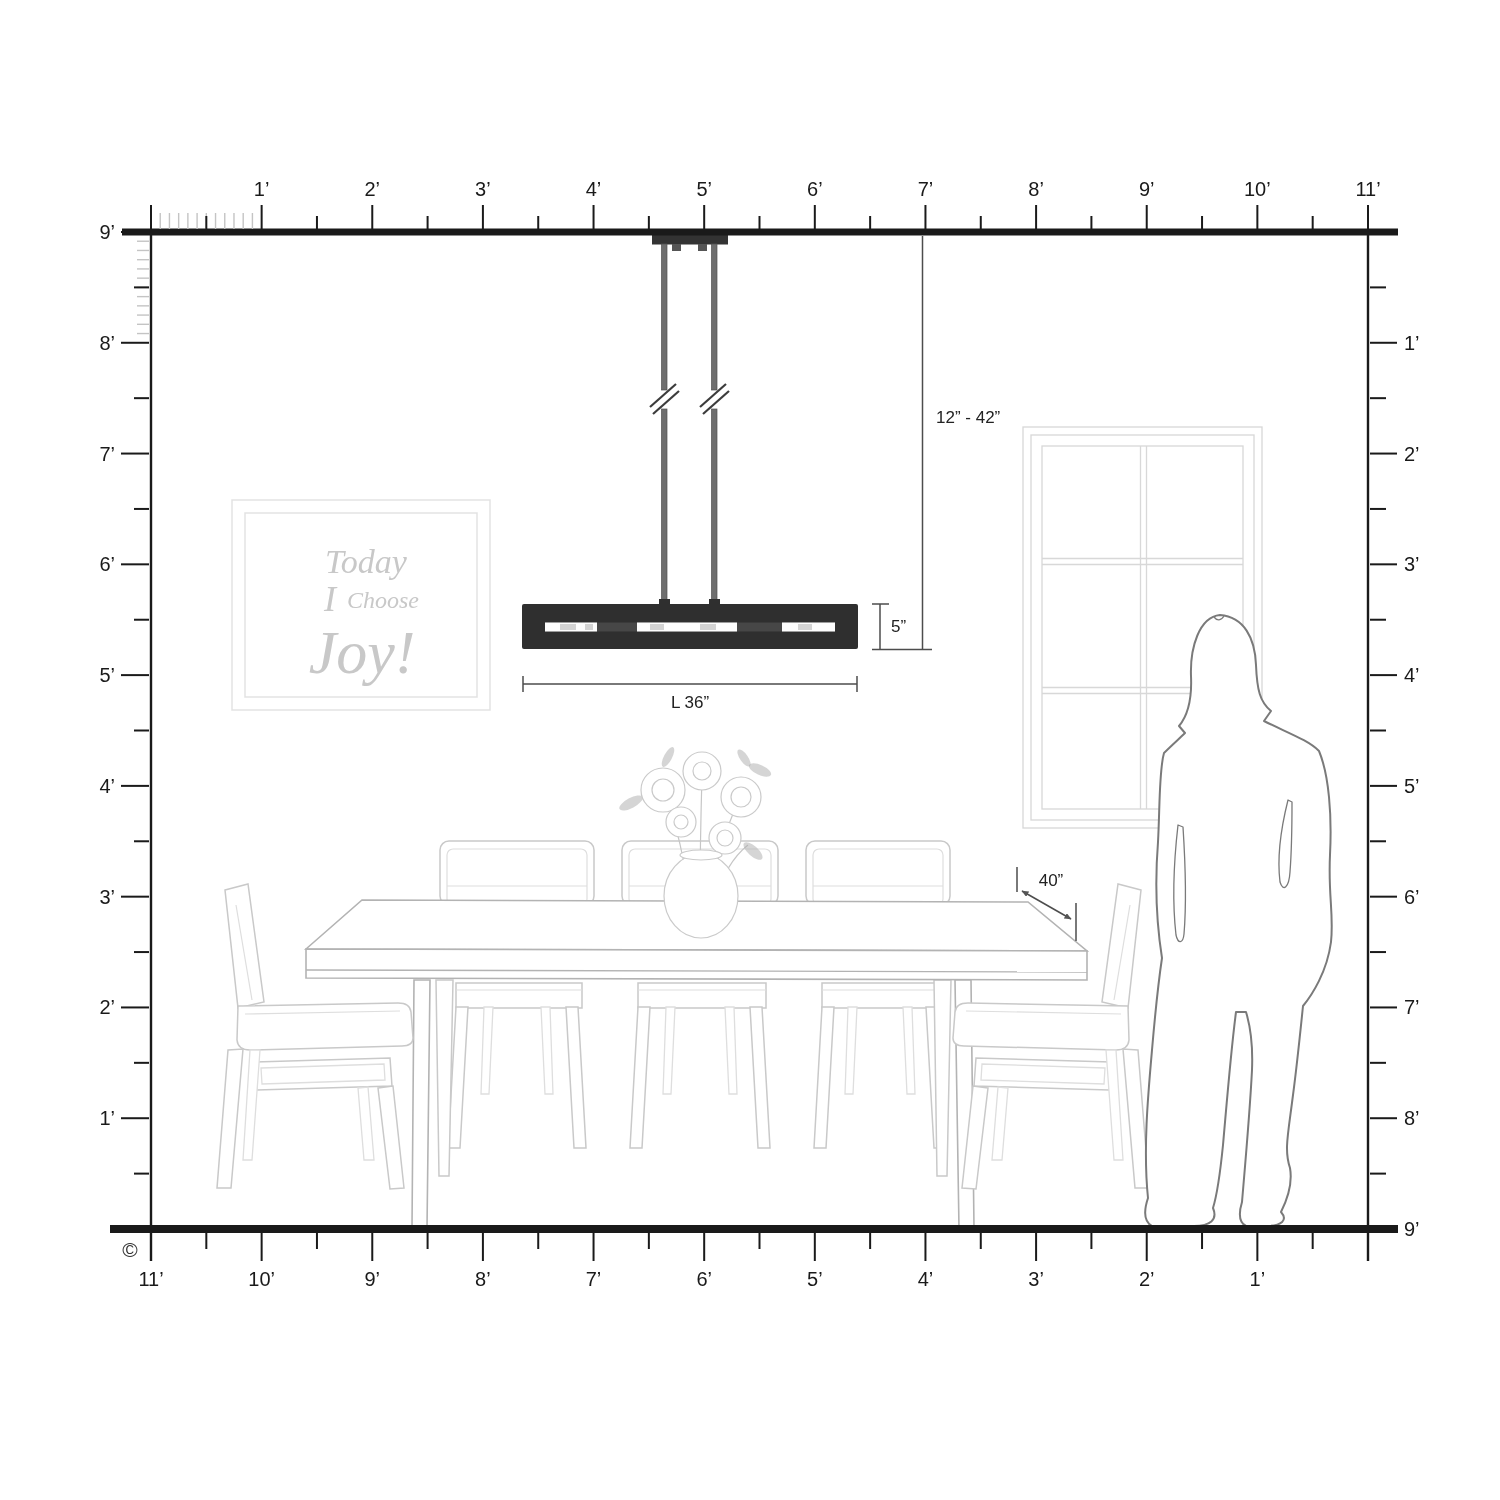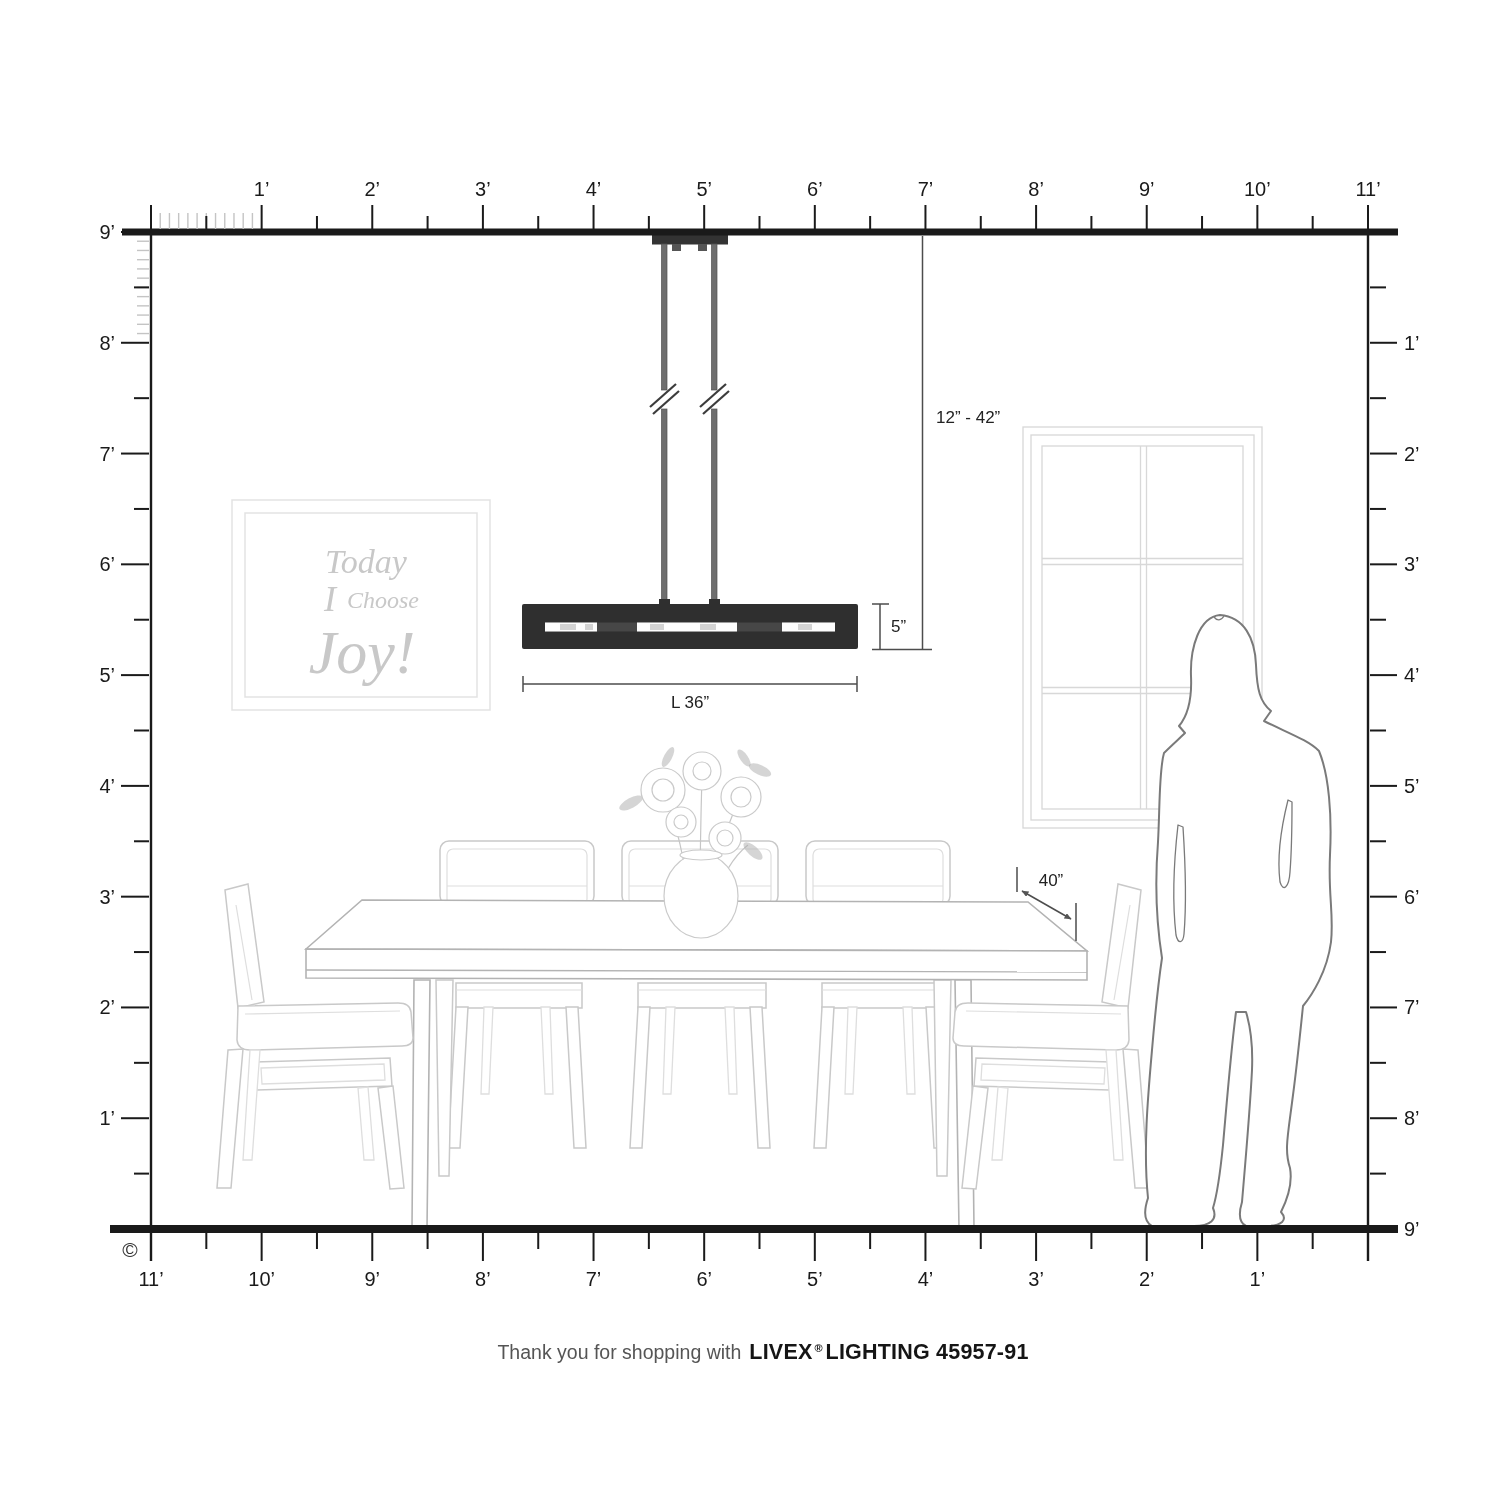--- a/index.html
+++ b/index.html
@@ -399,19 +399,13 @@
         <line x1="870.1363636363636" y1="1233" x2="870.1363636363636" y2="1249" class="tick"></line>
         <line x1="980.7727272727273" y1="1233" x2="980.7727272727273" y2="1249" class="tick"></line>
         <line x1="1091.409090909091" y1="1233" x2="1091.409090909091" y2="1249" class="tick"></line>
         <line x1="1202.0454545454545" y1="1233" x2="1202.0454545454545" y2="1249" class="tick"></line>
         <line x1="1312.6818181818182" y1="1233" x2="1312.6818181818182" y2="1249" class="tick"></line>
       </g>
 
   <text x="130" y="1257" text-anchor="middle" class="cr-t">©</text>
 </svg>
 
-<div class="footer">
-  <span class="pre">Thank you for shopping with</span>
-  <span class="brand">LIVEX</span>
-  <span class="reg">®</span>
-  <span class="brand">LIGHTING 45957-91</span>
 </div>
-</div>
 
 </body></html>

